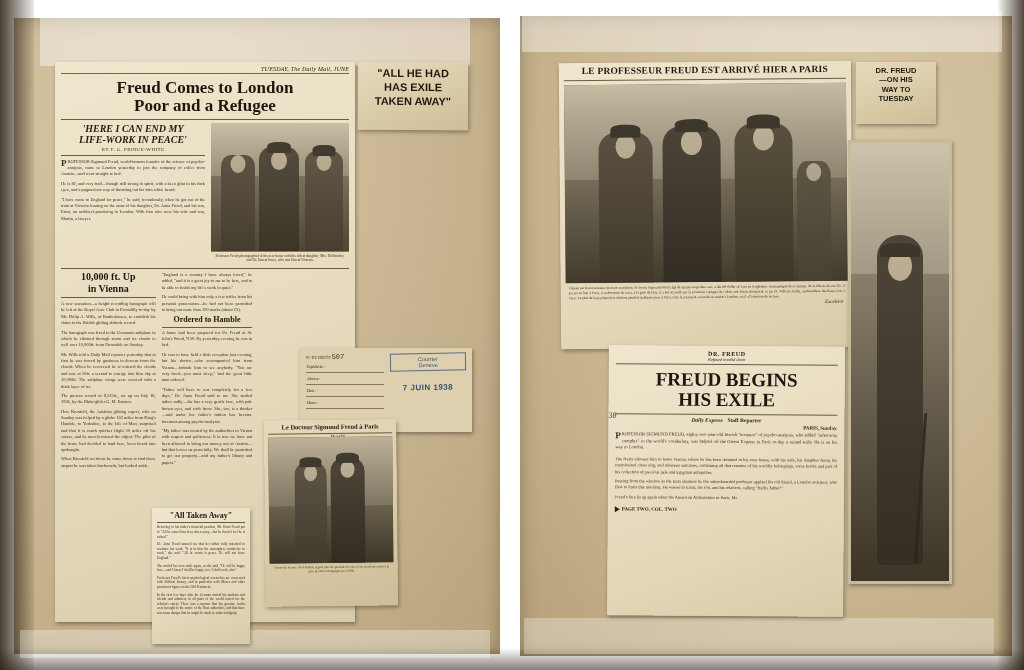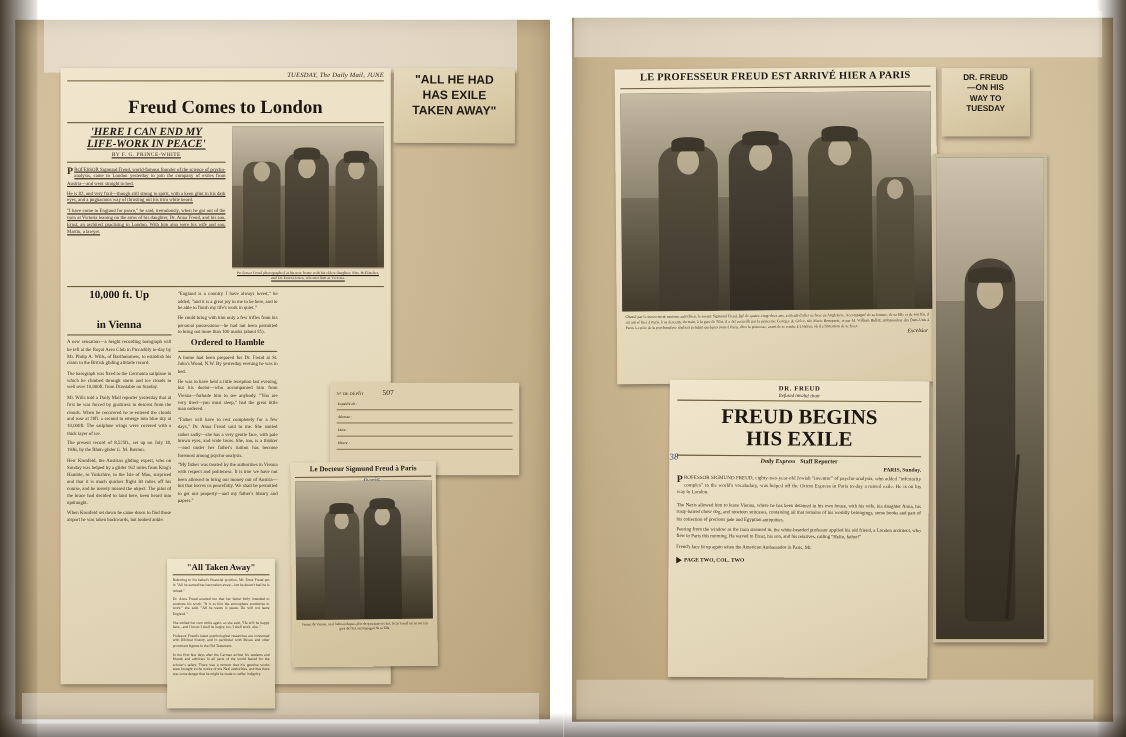--- a/index.html
+++ b/index.html
@@ -238,25 +238,26 @@
     <div class="gutter-left"></div>
     <div class="page-edge-bottom"></div>
 
     <div class="tissue" style="left:40px;top:18px;width:430px;height:48px;opacity:.8;"></div>
     <div class="tissue" style="left:20px;top:630px;width:470px;height:28px;opacity:.6;"></div>
 
     <div class="clip light" style="left:55px; top:62px; width:300px; height:560px; padding:4px 6px;">
 
       <div class="masthead" style="text-align:right; font-style:italic; border-bottom:1px solid #7a6845; padding-bottom:1px;">TUESDAY, The Daily Mail, JUNE</div>
 
-      <div class="hl" style="font-size:17px; margin-top:15px;">Freud Comes to London</div>
+      <div class="hl" style="font-size:17px; margin-top:5px;">Freud Comes to London</div>
+      <div class="hl" style="font-size:17px;">Poor and a Refugee</div>
 
       <div class="rule" style="margin:4px 0 3px 0;"></div>
 
-      <div style="display:flex; gap:6px;text-decoration:underline;">
+      <div style="display:flex; gap:6px;">
         <div style="width:150px;">
           <div class="sub-hl" style="font-size:10px;">'HERE I CAN END MY</div>
           <div class="sub-hl" style="font-size:10px; margin-bottom:2px;">LIFE-WORK IN PEACE'</div>
           <div class="byline">By F. G. PRINCE-WHITE</div>
           <div class="rule"></div>
           <div class="body">
             <p class="dropcap">PROFESSOR Sigmund Freud, world-famous founder of the science of psycho-analysis, came to London yesterday to join the company of exiles from Austria—and went straight to bed.</p>
             <p>He is 82, and very frail—though still strong in spirit, with a keen glint in his dark eyes, and a pugnacious way of thrusting out his trim white beard.</p>
             <p>"I have come to England for peace," he said, tremulously, when he got out of the train at Victoria leaning on the arms of his daughter, Dr. Anna Freud, and his son, Ernst, an architect practising in London. With him also were his wife and son, Martin, a lawyer.</p>
           </div>
@@ -281,21 +282,21 @@
             <div style="position:absolute;left:0;top:0;width:100%;height:100%;background:linear-gradient(180deg,rgba(180,165,130,.25),rgba(60,50,30,.35));"></div>
           </div>
           <div class="caption" style="border-top:1px solid #8a7756;">Professor Freud photographed at his new home with his eldest daughter, Mrs. Hollitscher, and Dr. Ernest Jones, who met him at Victoria.</div>
         </div>
       </div>
 
       <div class="rule"></div>
 
       <div style="display:flex; gap:6px; margin-top:2px;">
         <div style="width:96px;">
-          <div class="hl" style="font-size:10px; margin-bottom:16px;">10,000 ft. Up</div>
+          <div class="hl" style="font-size:10px; margin-bottom:1px;">10,000 ft. Up</div>
           <div class="hl" style="font-size:10px;">in Vienna</div>
           <div class="rule"></div>
           <div class="body">
             <p>A new sensation—a height recording barograph will be left at the Royal Aero Club in Piccadilly to-day by Mr. Philip A. Wills, of Bartholomew, to establish his claim to the British gliding altitude record.</p>
             <p>The barograph was fixed to the Germania sailplane in which he climbed through storm and ice clouds to well over 10,000ft. from Dunstable on Sunday.</p>
             <p>Mr. Wills told a Daily Mail reporter yesterday that at first he was forced by gustiness in descent from the clouds. When he recovered he re-entered the clouds and rose at 20ft. a second to emerge into blue sky at 10,000ft. The sailplane wings were covered with a thick layer of ice.</p>
             <p>The present record of 8,525ft., set up on July 18, 1936, by the Rhön-glider G. M. Buxton.</p>
             <p>Herr Kronfeld, the Austrian gliding expert, who on Sunday was helped by a glider 162 miles from King's Hamble, to Yorkshire, to the Isle of Man, surprised and that it is much quicker flight 30 miles off his course, and he merely missed the object. The pilot of the brace had decided to land here, been heard into updraught.</p>
             <p>When Kronfeld set down he came down to find those airport he was taken backwards, but looked ankle.</p>
           </div>
@@ -337,34 +338,41 @@
         <p style="margin:0 0 3px 0;">Professor Freud's latest psychological researches are concerned with Biblical history, and in particular with Moses and other prominent figures in the Old Testament.</p>
         <p style="margin:0;">In the first few days after the German arrival his students and friends and admirers in all parts of the world feared for the scholar's safety. There was a rumour that his genuine works were brought to the notice of the Nazi authorities, and that there was some danger that he might be made to suffer indignity.</p>
       </div>
     </div>
 
     <div class="clip" style="left:300px; top:348px; width:172px; height:84px; padding:5px 6px; background:#ded0ae;">
       <div style="display:flex; gap:6px;">
         <div style="flex:1;">
           <div class="form-clip" style="font-size:4px; margin-bottom:3px;">
             <span>N° DE DÉPÔT</span>
-            <span style="font-family:Liberation Serif, serif; font-size:7px; margin-left:16px;">507</span>
+            <span style="font-family:Liberation Mono, monospace; font-size:7px; margin-left:0;">507</span>
           </div>
           <div class="form-line">
               <span class="form-label">Expédié de :</span>
             </div>
           <div class="form-line">
               <span class="form-label">Adresse :</span>
             </div>
           <div class="form-line">
               <span class="form-label">Date :</span>
             </div>
           <div class="form-line">
               <span class="form-label">Heure :</span>
             </div>
+        </div>
+        <div style="width:76px; position:relative;">
+          <div style="border:1px solid #5b6b88; padding:2px 4px; text-align:center; transform:rotate(-1deg); color:#3d5378; font-family:'Liberation Sans',sans-serif;">
+            <div style="font-size:5.5px;">Courrier</div>
+            <div style="font-size:5.5px;">Genève</div>
+          </div>
+          <div class="date-stamp" style="margin-top:12px; text-align:center;">7 JUIN 1938</div>
         </div>
       </div>
     </div>
 
     <div class="clip aged" style="left:265px; top:420px; width:132px; height:186px; padding:4px 4px; transform:rotate(-0.6deg);">
       <div class="hl" style="font-size:6.5px; border-bottom:1px solid #6b5a3c; padding-bottom:2px;">Le Docteur Sigmund Freud à Paris</div>
       <div class="ink-note" style="left:66px; top:13px; font-size:7px; transform:rotate(-6deg);">Paris</div>
       <div class="photo" style="width:124px;height:126px;margin-top:3px;">
         <div class="sky" style="height:55%; background:linear-gradient(#bdb39c,#8d8471);"></div>
         <div class="ground" style="height:45%; background:linear-gradient(#6f6654,#433c2e);"></div>

